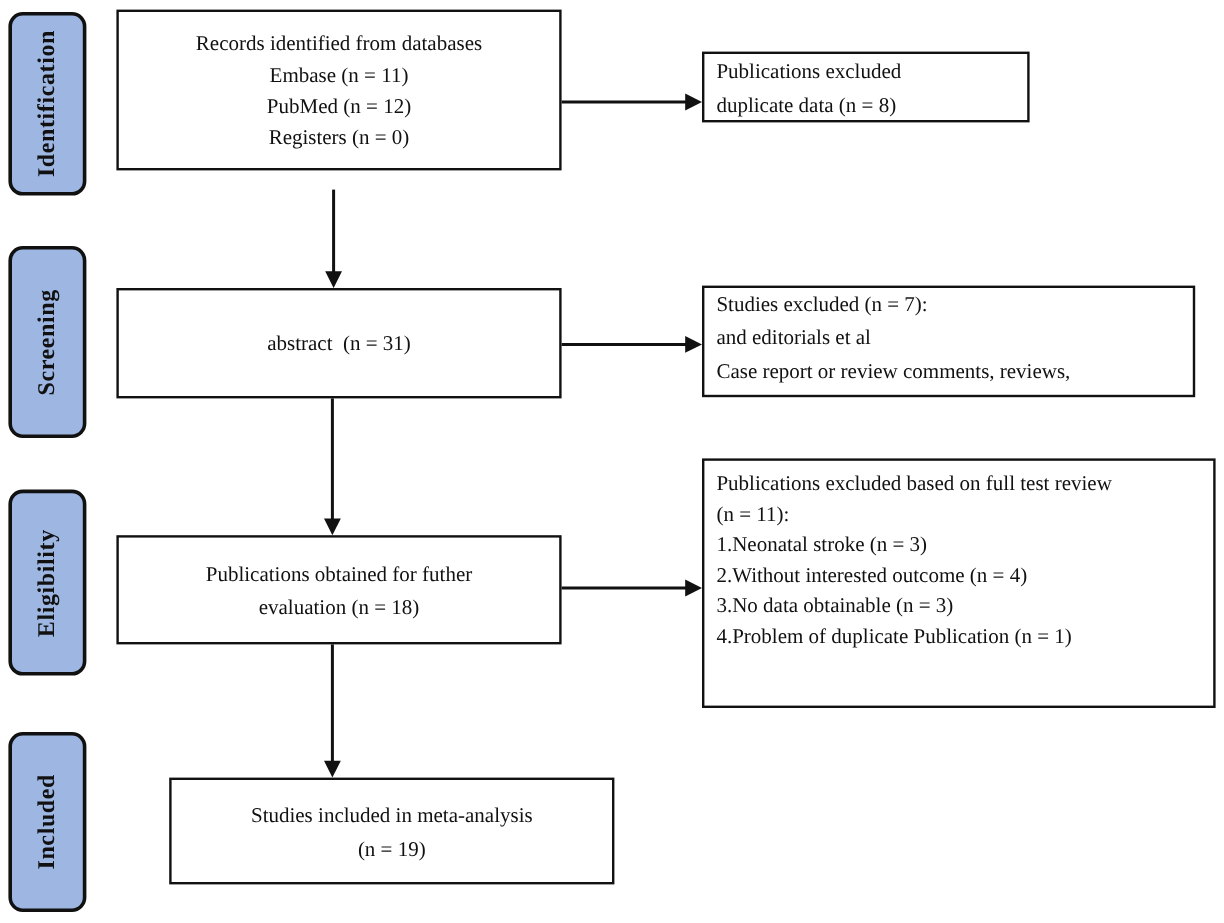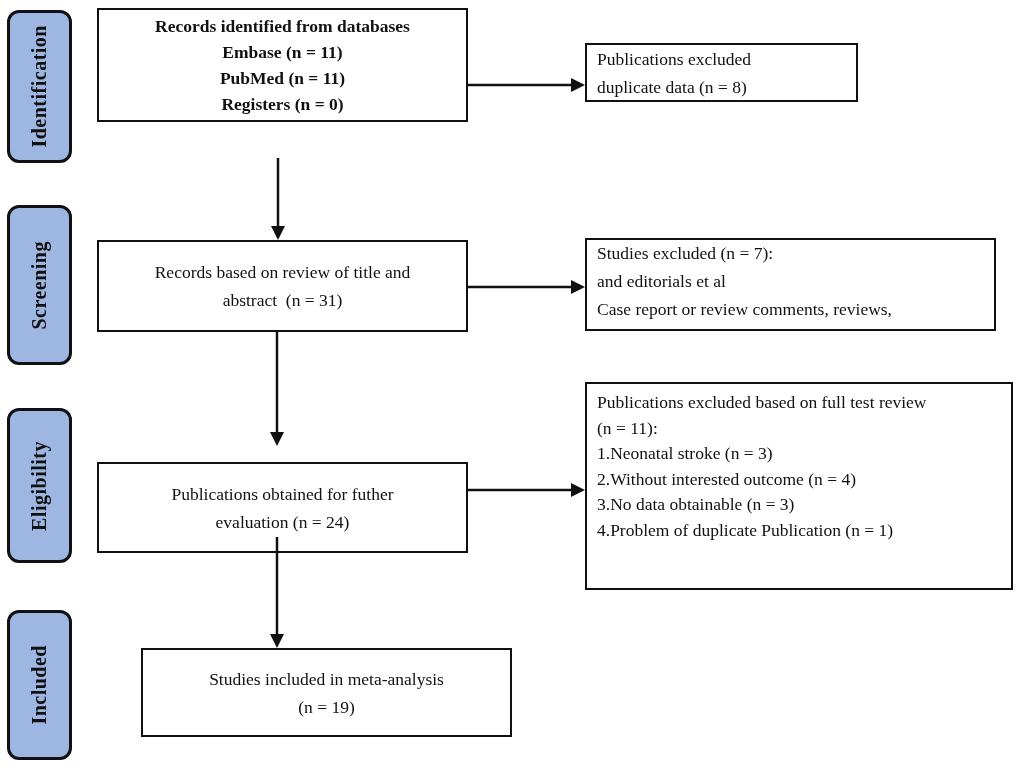--- a/index.html
+++ b/index.html
@@ -58,23 +58,23 @@
     display: flex;
     flex-direction: column;
     justify-content: center;
     text-align: left;
     padding: 6px 10px;
   }
   .fbox .line {
     white-space: pre-wrap;
   }
   
-  #box-identified   { left: 97px;  top: 8px;   width: 371px; height: 114px; font-weight: bold; }
+  #box-identified   { left: 97px;  top: 8px;   width: 371px; height: 134px; }
   #box-screened     { left: 97px;  top: 240px; width: 371px; height: 92px;  line-height: 28px; }
-  #box-eligibility  { left: 97px;  top: 446px; width: 371px; height: 91px;  line-height: 28px; margin-top: 16px; }
+  #box-eligibility  { left: 97px;  top: 446px; width: 371px; height: 91px;  line-height: 28px; }
   #box-included     { left: 97px;  top: 648px; width: 371px; height: 89px;  line-height: 28px; margin-left: 44px; }
   
   #box-excl-dup     { left: 585px; top: 43px;  width: 273px; height: 59px;  line-height: 28px; }
   #box-excl-studies { left: 585px; top: 238px; width: 411px; height: 93px;  line-height: 28px; justify-content: flex-end; }
   #box-excl-full    { left: 585px; top: 382px; width: 428px; height: 208px; line-height: 25.5px; justify-content: flex-start; }
   
   #arrow-layer {
     position: absolute;
     left: 0; top: 0;
     width: 1020px;
@@ -98,32 +98,31 @@
   <div class="stage" style="top:408px; height:155px;">
     <span class="stage-label">Eligibility</span>
   </div>
   <div class="stage" style="top:610px; height:150px;">
     <span class="stage-label">Included</span>
   </div>
 
   <div id="box-identified" class="fbox centered">
     <div class="line">Records identified from databases</div>
     <div class="line">Embase (n = 11)</div>
-    <div class="line">PubMed (n = 11)</div>
+    <div class="line">PubMed (n = 12)</div>
     <div class="line">Registers (n = 0)</div>
   </div>
 
   <div id="box-screened" class="fbox centered">
-    <div class="line">Records based on review of title and</div>
     <div class="line">abstract  (n = 31)</div>
   </div>
 
   <div id="box-eligibility" class="fbox centered">
     <div class="line">Publications obtained for futher</div>
-    <div class="line">evaluation (n = 24)</div>
+    <div class="line">evaluation (n = 18)</div>
   </div>
 
   <div id="box-included" class="fbox centered">
     <div class="line">Studies included in meta-analysis</div>
     <div class="line">(n = 19)</div>
   </div>
 
   <div id="box-excl-dup" class="fbox lefted">
     <div class="line">Publications excluded</div>
     <div class="line">duplicate data (n = 8)</div>

